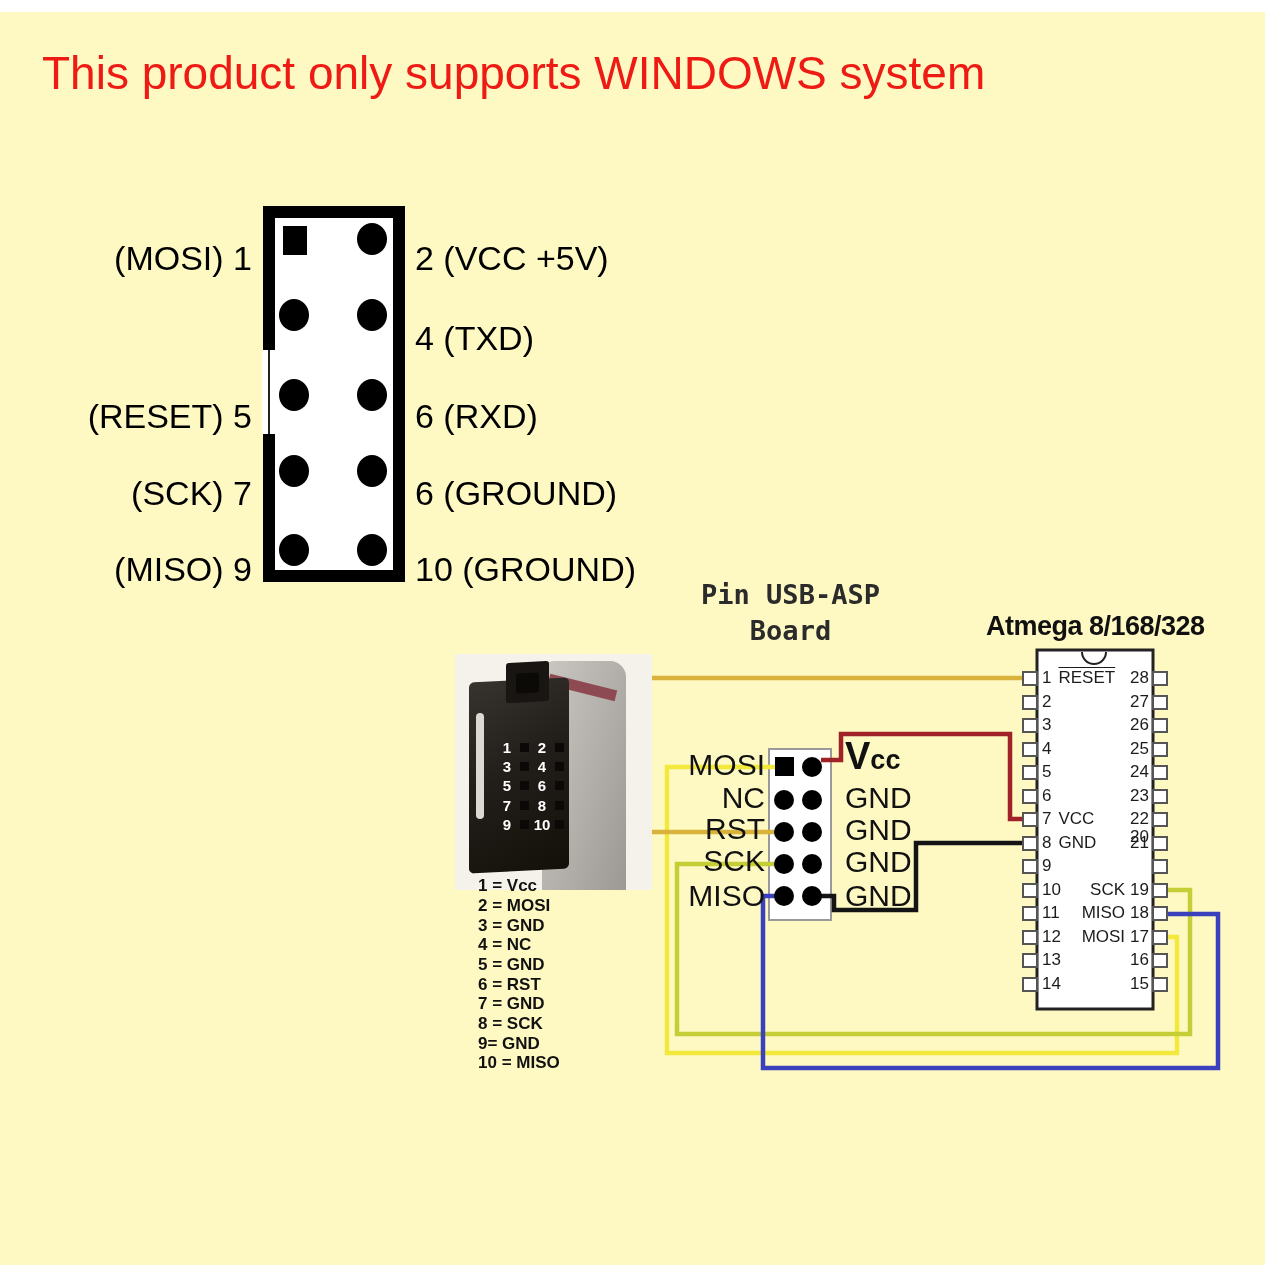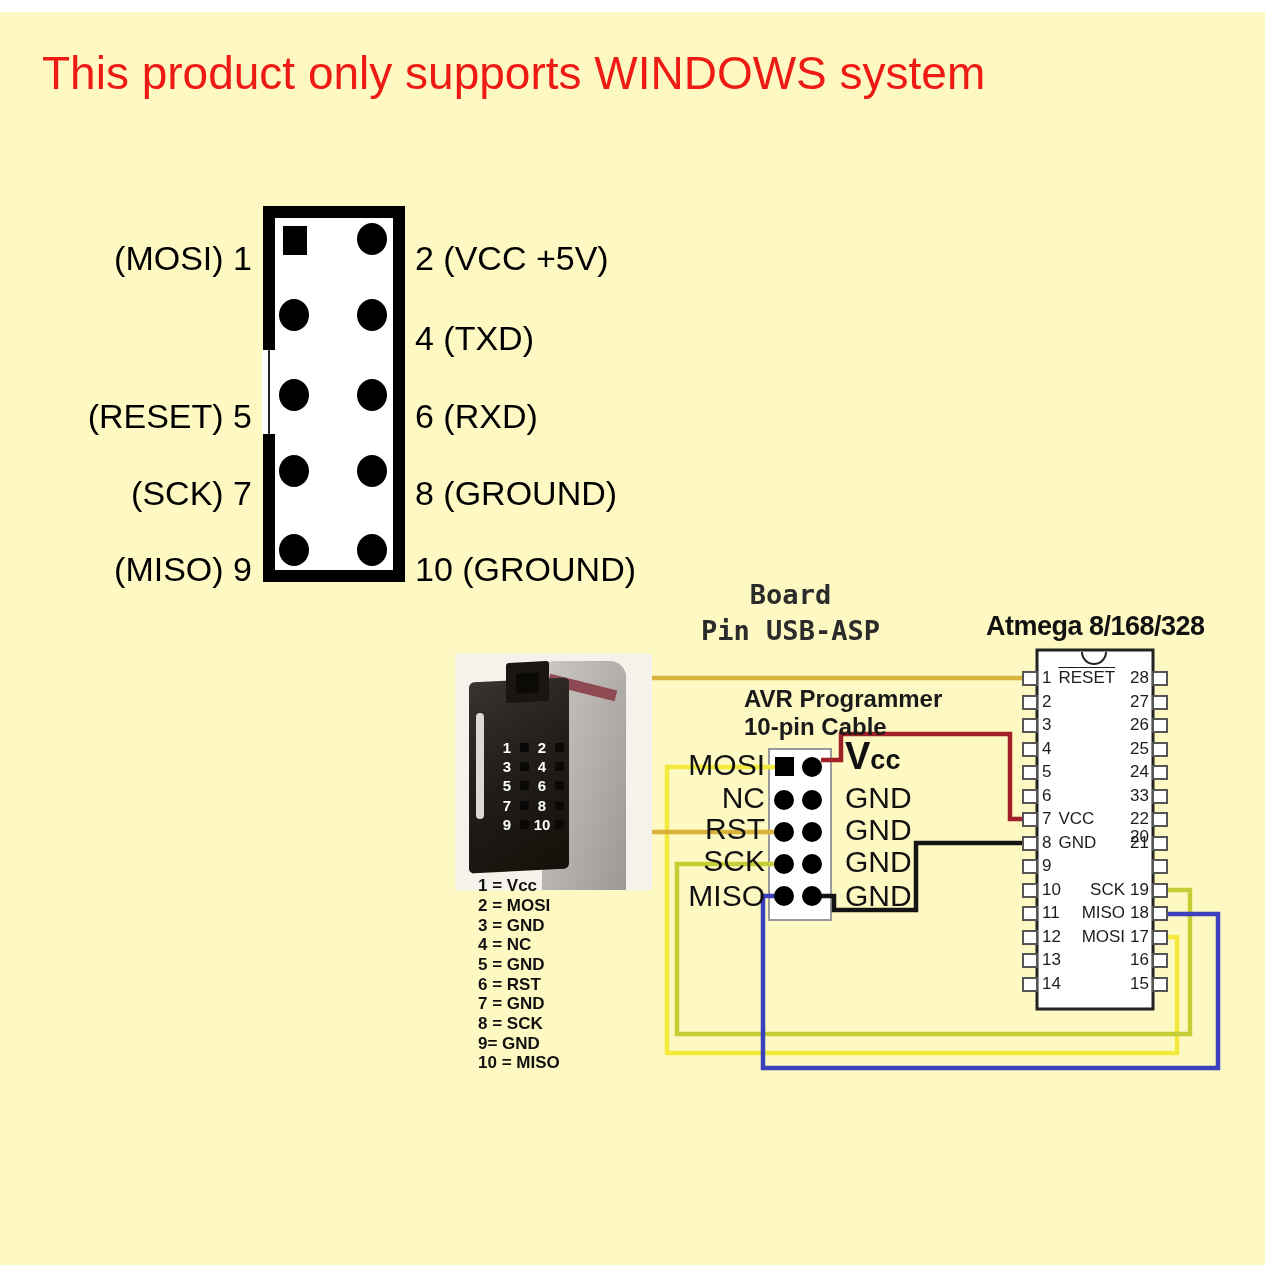--- a/index.html
+++ b/index.html
@@ -153,26 +153,26 @@
     </g>
   </svg>
 
   <div class="bc-label bc-l" style="top:227px">(MOSI) 1</div>
   <div class="bc-label bc-l" style="top:385px">(RESET) 5</div>
   <div class="bc-label bc-l" style="top:462px">(SCK) 7</div>
   <div class="bc-label bc-l" style="top:538px">(MISO) 9</div>
   <div class="bc-label bc-r" style="top:227px">2 (VCC +5V)</div>
   <div class="bc-label bc-r" style="top:307px">4 (TXD)</div>
   <div class="bc-label bc-r" style="top:385px">6 (RXD)</div>
-  <div class="bc-label bc-r" style="top:462px">8 (GROUND)</div>
+  <div class="bc-label bc-r" style="top:462px">6 (GROUND)</div>
   <div class="bc-label bc-r" style="top:538px">10 (GROUND)</div>
 
   <div class="board-label">
+    <div>Pin USB-ASP</div>
     <div>Board</div>
-    <div>Pin USB-ASP</div>
   </div>
 
   <div class="photo">
     <div class="ph-cable"></div>
     <div class="ph-stripe"></div>
     <div class="ph-body"></div>
     <div class="ph-tab"></div>
     <div class="ph-slot"></div>
     <div class="ph-row" style="top:85px">
       <span class="num">1</span>
@@ -210,24 +210,20 @@
   <div class="legend-line" style="top:884px">2 = MOSI</div>
   <div class="legend-line" style="top:904px">3 = GND</div>
   <div class="legend-line" style="top:923px">4 = NC</div>
   <div class="legend-line" style="top:943px">5 = GND</div>
   <div class="legend-line" style="top:963px">6 = RST</div>
   <div class="legend-line" style="top:982px">7 = GND</div>
   <div class="legend-line" style="top:1002px">8 = SCK</div>
   <div class="legend-line" style="top:1022px">9= GND</div>
   <div class="legend-line" style="top:1041px">10 = MISO</div>
 
-  <div class="avr-title">
-    <div>AVR Programmer</div>
-    <div>10-pin Cable</div>
-  </div>
   <div class="cab-label cab-l" style="top:736px">MOSI</div>
   <div class="cab-label cab-l" style="top:769px">NC</div>
   <div class="cab-label cab-l" style="top:800px">RST</div>
   <div class="cab-label cab-l" style="top:832px">SCK</div>
   <div class="cab-label cab-l" style="top:867px">MISO</div>
   <div class="cab-label cab-r vcc" style="top:727px">Vcc</div>
   <div class="cab-label cab-r" style="top:769px">GND</div>
   <div class="cab-label cab-r" style="top:801px">GND</div>
   <div class="cab-label cab-r" style="top:833px">GND</div>
   <div class="cab-label cab-r" style="top:867px">GND</div>
@@ -247,21 +243,21 @@
   <div class="chip-row chip-row-l" style="top:889px"><span>11</span><span class="cname"></span></div>
   <div class="chip-row chip-row-l" style="top:913px"><span>12</span><span class="cname"></span></div>
   <div class="chip-row chip-row-l" style="top:936px"><span>13</span><span class="cname"></span></div>
   <div class="chip-row chip-row-l" style="top:960px"><span>14</span><span class="cname"></span></div>
 
   <div class="chip-row chip-row-r" style="top:654px"><span class="cname"></span><span>28</span></div>
   <div class="chip-row chip-row-r" style="top:678px"><span class="cname"></span><span>27</span></div>
   <div class="chip-row chip-row-r" style="top:701px"><span class="cname"></span><span>26</span></div>
   <div class="chip-row chip-row-r" style="top:725px"><span class="cname"></span><span>25</span></div>
   <div class="chip-row chip-row-r" style="top:748px"><span class="cname"></span><span>24</span></div>
-  <div class="chip-row chip-row-r" style="top:772px"><span class="cname"></span><span>33</span></div>
+  <div class="chip-row chip-row-r" style="top:772px"><span class="cname"></span><span>23</span></div>
   <div class="chip-row chip-row-r" style="top:795px"><span class="cname"></span><span>22</span></div>
   <div class="chip-row chip-row-r" style="top:819px"><span class="cname"></span><span>21</span></div>
   <div class="chip-row chip-row-r" style="top:813px"><span class="cname"></span><span>20</span></div>
   <div class="chip-row chip-row-r" style="top:866px"><span class="cname">SCK</span><span>19</span></div>
   <div class="chip-row chip-row-r" style="top:889px"><span class="cname">MISO</span><span>18</span></div>
   <div class="chip-row chip-row-r" style="top:913px"><span class="cname">MOSI</span><span>17</span></div>
   <div class="chip-row chip-row-r" style="top:936px"><span class="cname"></span><span>16</span></div>
   <div class="chip-row chip-row-r" style="top:960px"><span class="cname"></span><span>15</span></div>
 
 </div>

